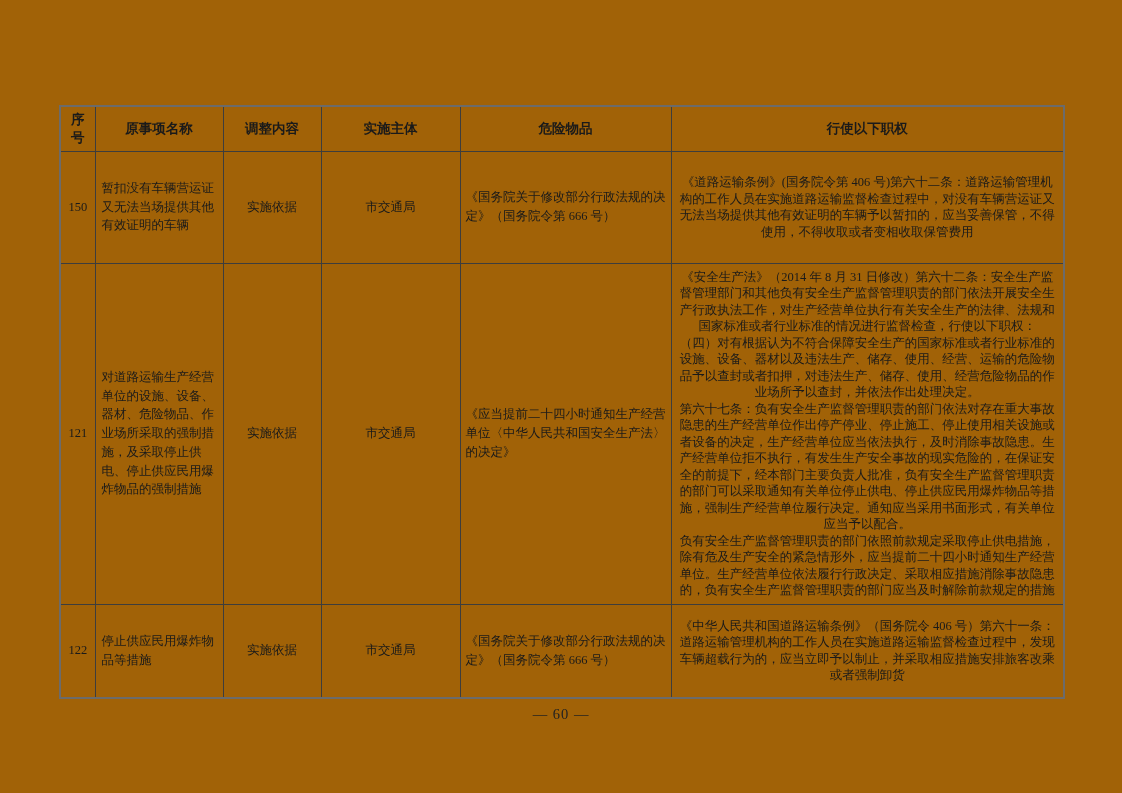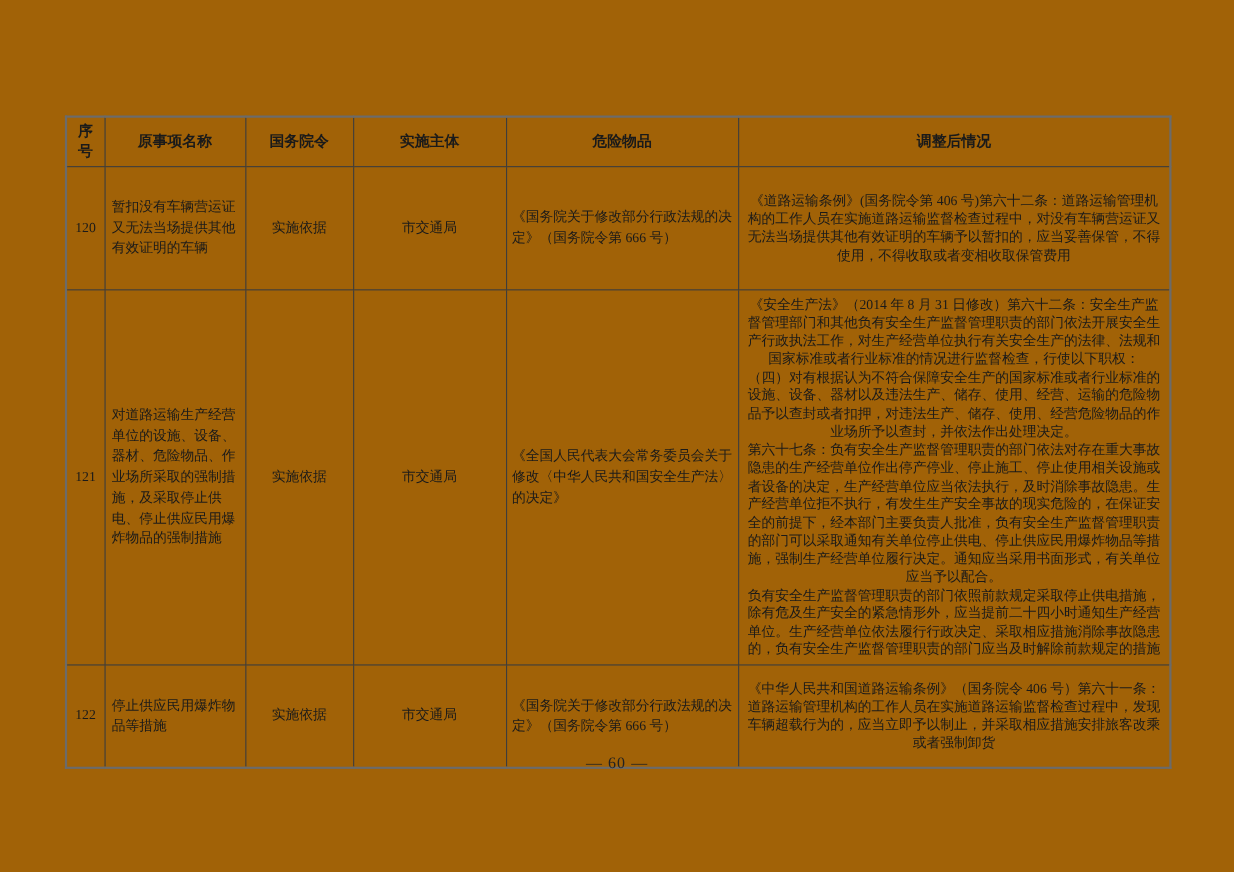--- a/index.html
+++ b/index.html
@@ -80,21 +80,21 @@
   td.c-result {
     text-align: center;
     padding: 5px 7px;
     line-height: 16.5px;
     white-space: pre-wrap;
     word-break: break-all;
   }
   .page-footer {
     position: absolute;
     left: 0;
-    top: 686px;
+    top: 706px;
     width: 1122px;
     text-align: center;
     font-size: 14.5px;
     color: #222222;
     letter-spacing: 1px;
   }
 </style>
 </head>
 <body>
 
@@ -106,41 +106,41 @@
       <col style="width:128px">
       <col style="width:98px">
       <col style="width:139px">
       <col style="width:211px">
       <col style="width:393px">
     </colgroup>
     <thead>
       <tr class="header-row">
         <th class="th-seq">序号</th>
         <th>原事项名称</th>
-        <th>国务院令</th>
+        <th>调整内容</th>
         <th>实施主体</th>
         <th>危险物品</th>
-        <th>调整后情况</th>
+        <th>行使以下职权</th>
       </tr>
     </thead>
     <tbody>
       <tr class="row-120">
-        <td class="c-seq">120</td>
+        <td class="c-seq">150</td>
         <td class="c-name">暂扣没有车辆营运证又无法当场提供其他有效证明的车辆</td>
         <td class="c-content">实施依据</td>
         <td class="c-body">市交通局</td>
         <td class="c-basis">《国务院关于修改部分行政法规的决定》（国务院令第 666 号）</td>
         <td class="c-result">《道路运输条例》(国务院令第 406 号)第六十二条：道路运输管理机构的工作人员在实施道路运输监督检查过程中，对没有车辆营运证又无法当场提供其他有效证明的车辆予以暂扣的，应当妥善保管，不得使用，不得收取或者变相收取保管费用</td>
       </tr>
       <tr class="row-121">
         <td class="c-seq">121</td>
         <td class="c-name">对道路运输生产经营单位的设施、设备、器材、危险物品、作业场所采取的强制措施，及采取停止供电、停止供应民用爆炸物品的强制措施</td>
         <td class="c-content">实施依据</td>
         <td class="c-body">市交通局</td>
-        <td class="c-basis">《全国人民代表大会常务委员会关于修改〈中华人民共和国安全生产法〉的决定》</td>
+        <td class="c-basis">《应当提前二十四小时通知生产经营单位〈中华人民共和国安全生产法〉的决定》</td>
         <td class="c-result">《安全生产法》（2014 年 8 月 31 日修改）第六十二条：安全生产监督管理部门和其他负有安全生产监督管理职责的部门依法开展安全生产行政执法工作，对生产经营单位执行有关安全生产的法律、法规和国家标准或者行业标准的情况进行监督检查，行使以下职权：
 （四）对有根据认为不符合保障安全生产的国家标准或者行业标准的设施、设备、器材以及违法生产、储存、使用、经营、运输的危险物品予以查封或者扣押，对违法生产、储存、使用、经营危险物品的作业场所予以查封，并依法作出处理决定。
 第六十七条：负有安全生产监督管理职责的部门依法对存在重大事故隐患的生产经营单位作出停产停业、停止施工、停止使用相关设施或者设备的决定，生产经营单位应当依法执行，及时消除事故隐患。生产经营单位拒不执行，有发生生产安全事故的现实危险的，在保证安全的前提下，经本部门主要负责人批准，负有安全生产监督管理职责的部门可以采取通知有关单位停止供电、停止供应民用爆炸物品等措施，强制生产经营单位履行决定。通知应当采用书面形式，有关单位应当予以配合。
 负有安全生产监督管理职责的部门依照前款规定采取停止供电措施，除有危及生产安全的紧急情形外，应当提前二十四小时通知生产经营单位。生产经营单位依法履行行政决定、采取相应措施消除事故隐患的，负有安全生产监督管理职责的部门应当及时解除前款规定的措施</td>
       </tr>
       <tr class="row-122">
         <td class="c-seq">122</td>
         <td class="c-name">停止供应民用爆炸物品等措施</td>
         <td class="c-content">实施依据</td>
         <td class="c-body">市交通局</td>

